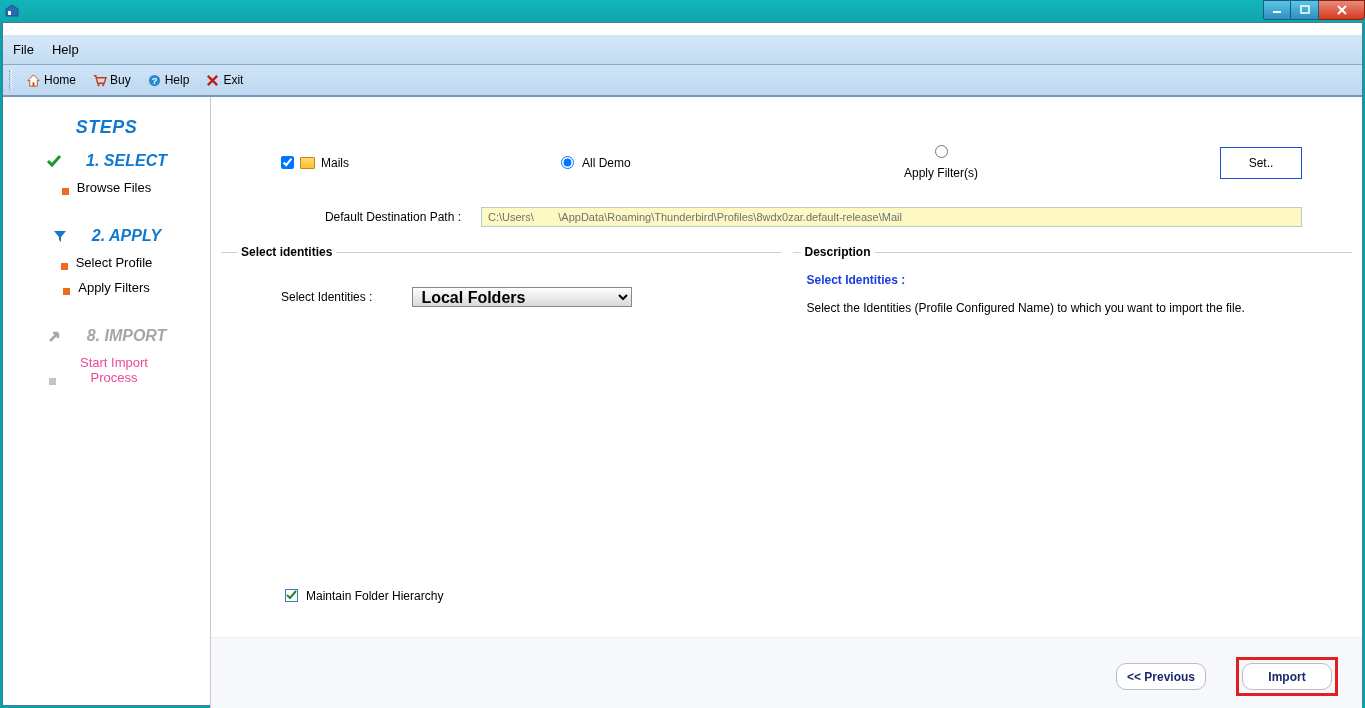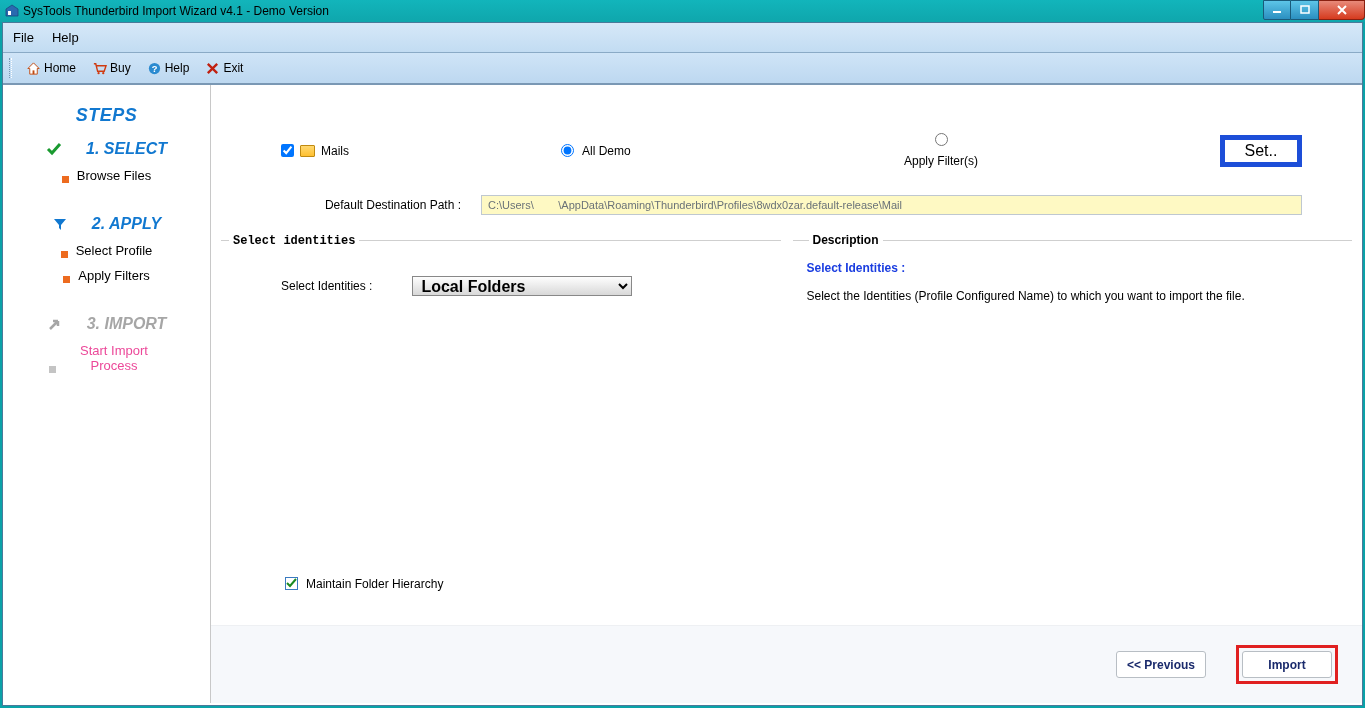--- a/index.html
+++ b/index.html
@@ -12,21 +12,21 @@
     .titlebar .win-controls { position: absolute; right: 0; top: 0; display: flex; height: 20px; }
     .win-btn { width: 28px; height: 20px; display: flex; align-items: center; justify-content: center; font-size: 10px; cursor: pointer; }
     .win-btn.min { background: linear-gradient(to bottom, #5dc5e8, #2b8fc0); border: 1px solid #1a5a7a; border-radius: 0 0 0 2px; color: #fff; }
     .win-btn.max { background: linear-gradient(to bottom, #5dc5e8, #2b8fc0); border: 1px solid #1a5a7a; border-left: none; color: #fff; }
     .win-btn.close { background: linear-gradient(to bottom, #e88a7a, #d63a1e); border: 1px solid #8a2010; border-left: none; border-radius: 0 0 4px 0; width: 46px; color: #fff; font-weight: bold; }
     
     
     .frame { background: #fff; height: 684px; width: 1361px; margin: 0 2px; border: 1px solid #4a7a9a; }
     
     
-    .menubar { height: 30px; background: linear-gradient(to bottom, #d6e8f8, #c2dcf2); border-bottom: 1px solid #8aaac6; display: flex; align-items: center; padding-left: 10px; gap: 18px; }
+    .menubar { height: 30px; background: linear-gradient(to bottom, #d6e8f8, #c2dcf2); border-bottom: 1px solid #8aaac6; display: flex; align-items: center; padding-left: 10px; gap: 18px; margin-top: 12px; }
     .menubar span { cursor: pointer; font-size: 13px; }
     
     
     .toolbar { height: 32px; background: linear-gradient(to bottom, #cfe4f7, #bdd8f0); border-bottom: 2px solid #7a98b4; display: flex; align-items: center; padding-left: 6px; gap: 4px; }
     .toolbar .sep { width: 3px; height: 20px; border-left: 1px dotted #7a98b4; border-right: 1px dotted #fff; margin-right: 4px; }
     .toolbar .tb-item { display: flex; align-items: center; gap: 3px; padding: 2px 6px; cursor: pointer; font-size: 12px; }
     .toolbar .tb-icon { width: 15px; height: 15px; display: inline-flex; align-items: center; justify-content: center; }
     
     
     .body { display: flex; height: calc(100% - 64px); }
@@ -47,63 +47,62 @@
     
     
     .main { flex: 1; position: relative; background: #fff; }
     
     
     .filter-row { position: absolute; top: 48px; left: 70px; right: 60px; display: flex; align-items: center; }
     .fr-mails { display: flex; align-items: center; gap: 6px; width: 280px; }
     .fr-radiogroup { display: flex; align-items: center; gap: 8px; width: 280px; }
     .fr-apply { display: flex; align-items: center; gap: 8px; width: 200px; flex-direction: column; }
     .fr-set { margin-left: auto; }
-    .set-btn { width: 82px; height: 32px; background: #fff; border: 5px solid #1d4ed8; font-size: 16px; cursor: pointer; }
+    .set-btn { width: 82px; height: 32px; background: #fff; border: 1px solid #1d4ed8; font-size: 12px; cursor: pointer; }
     .mail-folder-icon { width: 15px; height: 12px; background: linear-gradient(to bottom, #ffd870, #ffc030); border: 1px solid #c08a10; border-radius: 1px; display: inline-block; }
     input[type=checkbox], input[type=radio] { margin: 0; }
     
     
     .dest-row { position: absolute; top: 110px; left: 70px; right: 60px; display: flex; align-items: center; gap: 20px; }
     .dest-label { width: 180px; text-align: right; font-size: 12px; }
     .dest-input { flex: 1; height: 20px; border: 1px solid #bfc8d0; background: #fef9c3; padding: 0 6px; font-size: 11px; color: #6a7278; }
     
     
     .panels { position: absolute; top: 155px; left: 10px; right: 10px; bottom: 158px; display: flex; gap: 12px; }
     .panel { flex: 1; border-top: 1px solid #cfcfcf; padding-top: 0; position: relative; }
-    .panel-title { position: relative; top: -8px; background: #fff; display: inline-block; padding: 0 4px; font-weight: bold; font-size: 12px; margin-left: 16px; }
-    .panel.left .panel-title { margin-left: 8px; font-family: Liberation Mono, monospace; }
+    .panel-title { position: relative; top: -8px; background: #fff; display: inline-block; padding: 0 4px; font-weight: bold; font-size: 12px; margin-left: 8px; }
+    .panel.left .panel-title { margin-left: 16px; }
     .panel-body { padding: 20px 10px 10px 60px; }
     .sel-row { display: flex; align-items: center; gap: 40px; }
     .sel-label { font-size: 12px; }
     .sel-select { width: 220px; height: 20px; background: linear-gradient(to bottom, #fefefe, #d8d8d8); border: 1px solid #888; font-size: 16px; padding: 0 4px; font-weight: bold; }
     .desc-head { color: #1a3de0; font-weight: bold; font-size: 12px; margin-left: 6px; margin-bottom: 14px; }
     .desc-text { font-size: 12px; margin-left: 6px; }
     
     
     .maintain-row { position: absolute; bottom: 112px; left: 74px; display: flex; gap: 8px; }
     .maintain-row .cb-custom { width: 13px; height: 13px; border: 1px solid #3a7ac0; background: #fff; display: inline-flex; align-items: center; justify-content: center; }
     .maintain-row .cb-custom svg { width: 11px; height: 11px; }
     
     
     .footer { position: absolute; bottom: 0; left: 0; right: 0; height: 78px; background: #f6f8fb; border-top: 1px solid #eef0f3; display: flex; align-items: center; justify-content: flex-end; padding-right: 24px; gap: 30px; }
-    .btn { width: 90px; height: 27px; background: #fff; border: 1px solid #b8bec4; border-radius: 3px; font-size: 12px; cursor: pointer; color: #1a2a6c; font-weight: 600; }
+    .btn { width: 90px; height: 27px; background: #fff; border: 1px solid #b8bec4; border-radius: 10px; font-size: 12px; cursor: pointer; color: #1a2a6c; font-weight: 600; }
     .btn-highlight-wrap { border: 3px solid #e02020; padding: 3px; }
     .btn-highlight-wrap .btn { width: 90px; }
   </style>
 </head>
 <body>
 
 <div class="titlebar">
   <span class="app-icon">
     <svg viewBox="0 0 14 14">
         <path d="M7 1 L13 5 L13 12 L1 12 L1 5 Z" fill="#2a6ab0" stroke="#1a4a80" stroke-width="0.8"></path>
         <rect x="3" y="7" width="3" height="4" fill="#fff"></rect>
       </svg>
   </span>
-  <span class="title-text">SysTools Thunderbird Import Wizard v4.1 - Demo Version</span>
   <div class="win-controls">
     <div class="win-btn min">
         <svg width="10" height="10">
           <rect x="1" y="6" width="8" height="2" fill="#fff"></rect>
         </svg>
       </div>
     <div class="win-btn max">
         <svg width="10" height="10">
           <rect x="1" y="1" width="8" height="7" fill="none" stroke="#fff" stroke-width="1.5"></rect>
         </svg>
@@ -202,21 +201,21 @@
         </div>
       </div>
 
       <div class="step-block">
         <div class="step-row">
           <span class="step-icon">
               <svg viewBox="0 0 16 16">
                 <path d="M3 13 L11 5 M11 5 L11 10 M11 5 L6 5" stroke="#a6a6a6" stroke-width="2.5" fill="none"></path>
               </svg>
             </span>
-          <span class="step-text inactive">3. IMPORT</span>
+          <span class="step-text inactive">8. IMPORT</span>
         </div>
         <div class="sub-row">
           <span class="sub-bullet dim"></span>
           <span class="sub-text dim" style="max-width:100px;text-align:center;">Start Import Process</span>
         </div>
       </div>
     </div>
 
     <div class="main">
 

